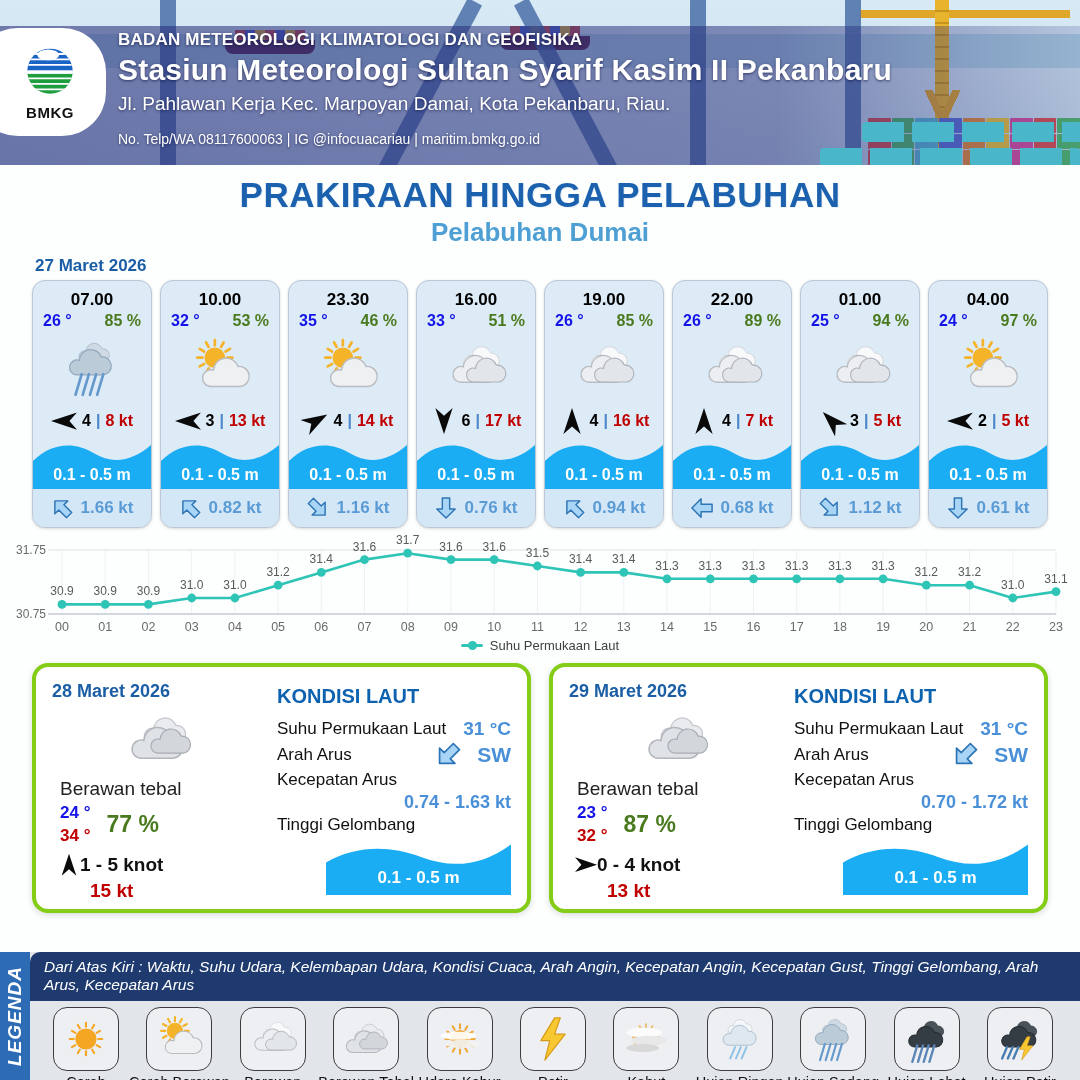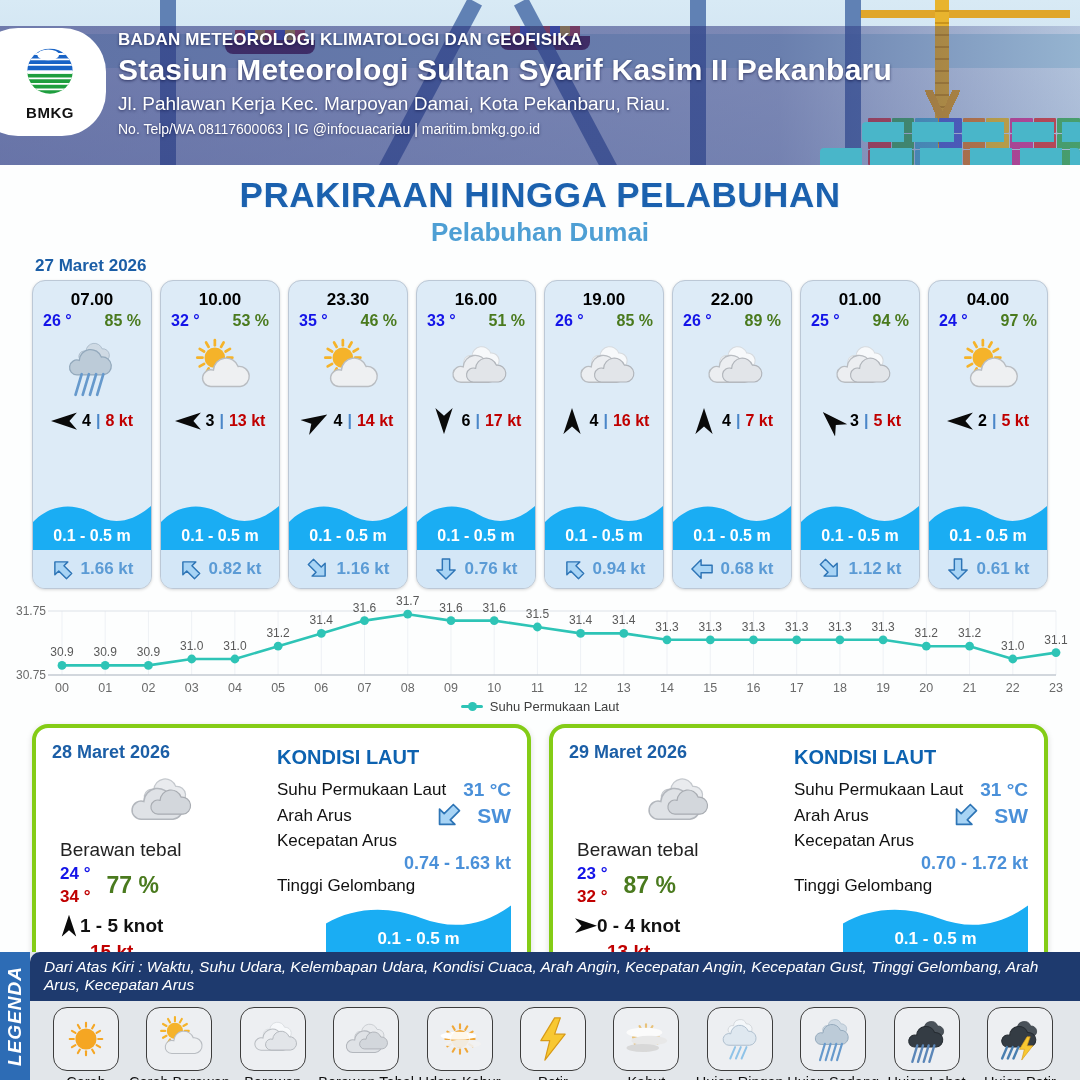--- a/index.html
+++ b/index.html
@@ -35,34 +35,34 @@
     background:linear-gradient(90deg, rgba(38,44,120,.58) 0%, rgba(38,44,120,.50) 72%, rgba(38,44,120,.18) 100%); }
   .logo-wrap { position:absolute; left:-26px; top:28px; width:132px; height:108px;
     background:#fff; border-radius:44px; z-index:5; display:flex; flex-direction:column;
     align-items:center; justify-content:center; padding-left:20px; }
   .logo-bmkg-text { font-size:15px; font-weight:bold; color:#111; letter-spacing:.5px; margin-top:2px; }
   .hdr-text { position:absolute; left:118px; top:30px; z-index:5; color:#fff;
     text-shadow:0 1px 3px rgba(10,15,60,.65); }
   .hdr-agency { font-size:17px; font-weight:bold; letter-spacing:.2px; }
   .hdr-station { font-size:30px; font-weight:bold; margin-top:3px; letter-spacing:.2px; }
   .hdr-address { font-size:19px; margin-top:6px; font-weight:400; }
-  .hdr-contact { font-size:14px; margin-top:6px; }
+  .hdr-contact { font-size:14px; margin-top:16px; }
 
   
   .title-block { text-align:center; padding-top:10px; }
   .main-title { font-size:35px; font-weight:800; color:#1b61ae; letter-spacing:.5px;
     text-shadow:1px 1px 0 #e8f1f8; }
   .sub-title { font-size:26px; font-weight:bold; color:#4e9fd4; margin-top:2px; }
   .validity { display:flex; justify-content:center; gap:70px; margin-top:8px; font-size:18px; color:#111; }
   .validity b { font-weight:bold; }
   .day1-label { color:#1b5ea6; font-weight:bold; font-size:17px; margin:8px 0 4px 35px; }
 
   
   .cards-row { display:flex; gap:8px; padding:0 32px; }
-  .fcard { flex:1; height:309px; background:#ddebf7; border:1px solid #bcc8d6;
+  .fcard { flex:1; height:248px; background:#ddebf7; border:1px solid #bcc8d6;
     border-radius:13px; overflow:hidden; display:flex; flex-direction:column;
     box-shadow:0 1px 3px rgba(0,0,0,.15); }
   .fc-time { text-align:center; font-weight:bold; font-size:17px; color:#000; padding-top:9px; }
   .fc-th { display:flex; justify-content:space-between; padding:2px 10px 0 10px;
     font-size:16px; font-weight:bold; }
   .fc-temp { color:#1414e8; }
   .fc-hum  { color:#4a7a1e; }
   .fc-icon { height:76px; display:flex; align-items:center; justify-content:center; }
   .fc-wind { display:flex; align-items:center; justify-content:center; gap:5px;
     font-size:16px; font-weight:bold; height:30px; }

